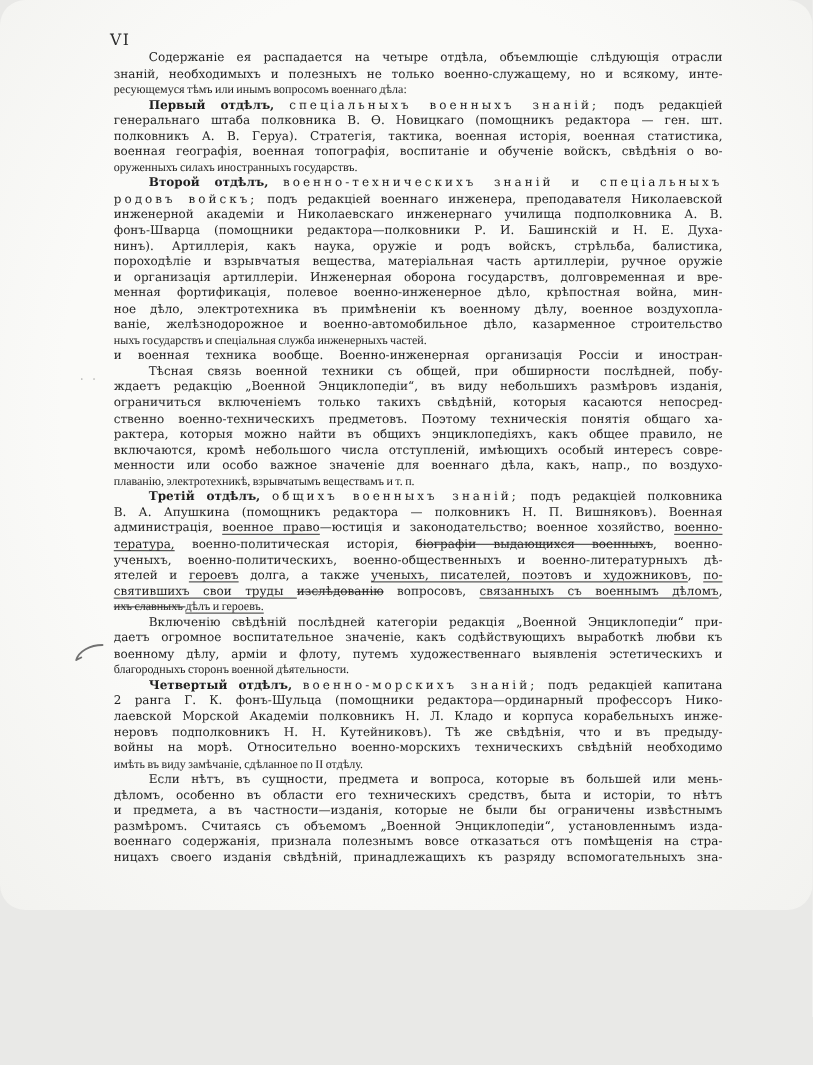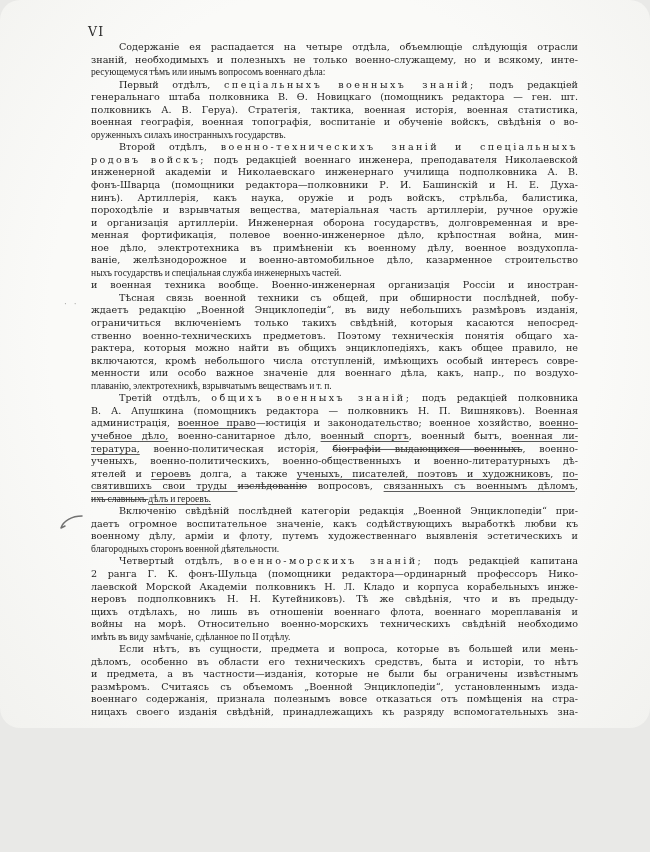--- a/index.html
+++ b/index.html
@@ -25,21 +25,21 @@
     height:12.56px;line-height:12.56px;
     font-size:9.6px;
     word-spacing:-0.4px;
     text-align:justify;
     text-align-last:justify;
     white-space:normal;
     color:#1f1f1f;
   }
   .line.first{padding-left:28px;}
   .line.endline{text-align-last:left;font-family:Liberation Serif, serif;}
-  .b{font-weight:normal;}
+  .b{font-weight:bold;}
   .i{}
   .sp{letter-spacing:2.4px;}
   .u{
     text-decoration:underline;
     text-decoration-thickness:1.4px;
     text-underline-offset:2px;
     text-decoration-color:rgba(50,50,50,0.8);
     text-decoration-skip-ink:none;
   }
   .st{
@@ -92,35 +92,33 @@
       <div class="line"><span>ждаетъ редакцію „Военной Энциклопедіи“, въ виду небольшихъ размѣровъ изданія,</span></div>
       <div class="line"><span>ограничиться включеніемъ только такихъ свѣдѣній, которыя касаются непосред-</span></div>
       <div class="line"><span>ственно военно-техническихъ предметовъ. Поэтому техническія понятія общаго ха-</span></div>
       <div class="line"><span>рактера, которыя можно найти въ общихъ энциклопедіяхъ, какъ общее правило, не</span></div>
       <div class="line"><span>включаются, кромѣ небольшого числа отступленій, имѣющихъ особый интересъ совре-</span></div>
       <div class="line"><span>менности или особо важное значеніе для военнаго дѣла, какъ, напр., по воздухо-</span></div>
       <div class="line endline"><span>плаванію, электротехникѣ, взрывчатымъ веществамъ и т. п.</span></div>
       <div class="line first"><span class="b">Третій отдѣлъ,</span><span> </span><span class="sp">общихъ военныхъ знаній;</span><span> подъ редакціей полковника</span></div>
       <div class="line"><span class="i">В. А. Апушкина</span><span> (помощникъ редактора — полковникъ </span><span class="i">Н. П. Вишняковъ</span><span>). Военная</span></div>
       <div class="line"><span>администрація, </span><span class="u">военное право</span><span>—юстиція и законодательство; военное хозяйство, </span><span class="u">военно-</span></div>
-      <div class="line"><span class="u">учебное дѣло,</span><span> военно-санитарное дѣло, </span><span class="u">военный спортъ</span><span>, военный бытъ, </span><span class="u">военная ли-</span></div>
       <div class="line"><span class="u">тература,</span><span> военно-политическая исторія, </span><span class="st">біографіи выдающихся военныхъ</span><span>, военно-</span></div>
       <div class="line"><span>ученыхъ, военно-политическихъ, военно-общественныхъ и военно-литературныхъ дѣ-</span></div>
       <div class="line"><span>ятелей и </span><span class="u">героевъ</span><span> долга, а также </span><span class="u">ученыхъ, писателей, поэтовъ и художниковъ</span><span>, </span><span class="u">по-</span></div>
       <div class="line"><span class="u">святившихъ свои труды </span><span class="st">изслѣдованію</span><span> вопросовъ, </span><span class="u">связанныхъ съ военнымъ дѣломъ</span><span>,</span></div>
       <div class="line endline"><span class="st">ихъ славныхъ </span><span class="u">дѣлъ и героевъ.</span></div>
       <div class="line first"><span>Включенію свѣдѣній послѣдней категоріи редакція „Военной Энциклопедіи“ при-</span></div>
       <div class="line"><span>даетъ огромное воспитательное значеніе, какъ содѣйствующихъ выработкѣ любви къ</span></div>
       <div class="line"><span>военному дѣлу, арміи и флоту, путемъ художественнаго выявленія эстетическихъ и</span></div>
       <div class="line endline"><span>благородныхъ сторонъ военной дѣятельности.</span></div>
       <div class="line first"><span class="b">Четвертый отдѣлъ,</span><span> </span><span class="sp">военно-морскихъ знаній;</span><span> подъ редакціей капитана</span></div>
       <div class="line"><span>2 ранга </span><span class="i">Г. К. фонъ-Шульца</span><span> (помощники редактора—ординарный профессоръ Нико-</span></div>
       <div class="line"><span>лаевской Морской Академіи полковникъ </span><span class="i">Н. Л. Кладо</span><span> и корпуса корабельныхъ инже-</span></div>
       <div class="line"><span>неровъ подполковникъ </span><span class="i">Н. Н. Кутейниковъ</span><span>). Тѣ же свѣдѣнія, что и въ предыду-</span></div>
-      <div class="line"><span>щихъ отдѣлахъ, но лишь въ отношеніи военнаго флота, военнаго мореплаванія и</span></div>
       <div class="line"><span>войны на морѣ. Относительно военно-морскихъ техническихъ свѣдѣній необходимо</span></div>
       <div class="line endline"><span>имѣть въ виду замѣчаніе, сдѣланное по II отдѣлу.</span></div>
       <div class="line first"><span>Если нѣтъ, въ сущности, предмета и вопроса, которые въ большей или мень-</span></div>
       <div class="line"><span>дѣломъ, особенно въ области его техническихъ средствъ, быта и исторіи, то нѣтъ</span></div>
       <div class="line"><span>и предмета, а въ частности—изданія, которые не были бы ограничены извѣстнымъ</span></div>
       <div class="line"><span>размѣромъ. Считаясь съ объемомъ „Военной Энциклопедіи“, установленнымъ изда-</span></div>
       <div class="line"><span>военнаго содержанія, признала полезнымъ вовсе отказаться отъ помѣщенія на стра-</span></div>
       <div class="line"><span>ницахъ своего изданія свѣдѣній, принадлежащихъ къ разряду вспомогательныхъ зна-</span></div>
     </div>
 </div>

